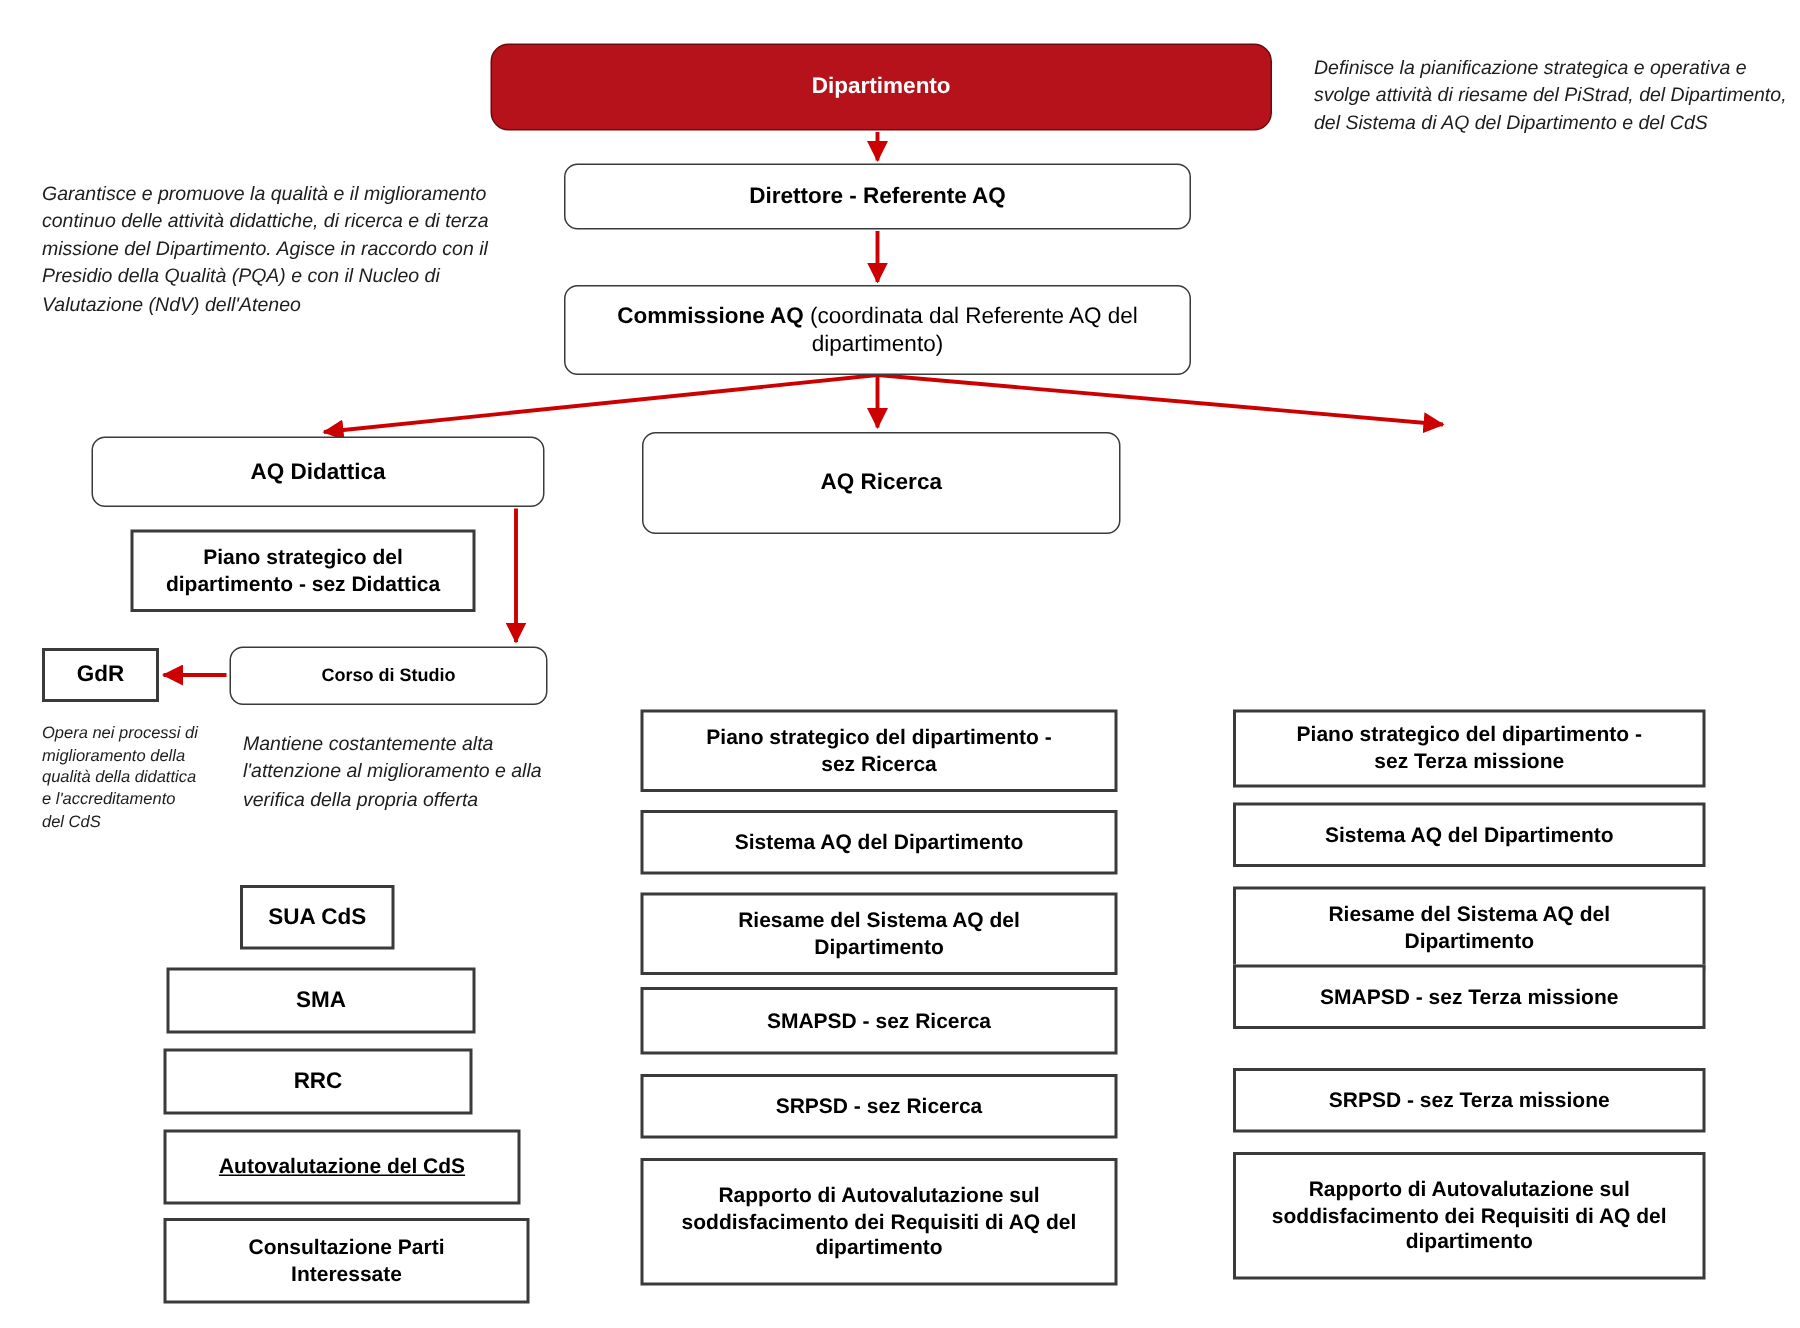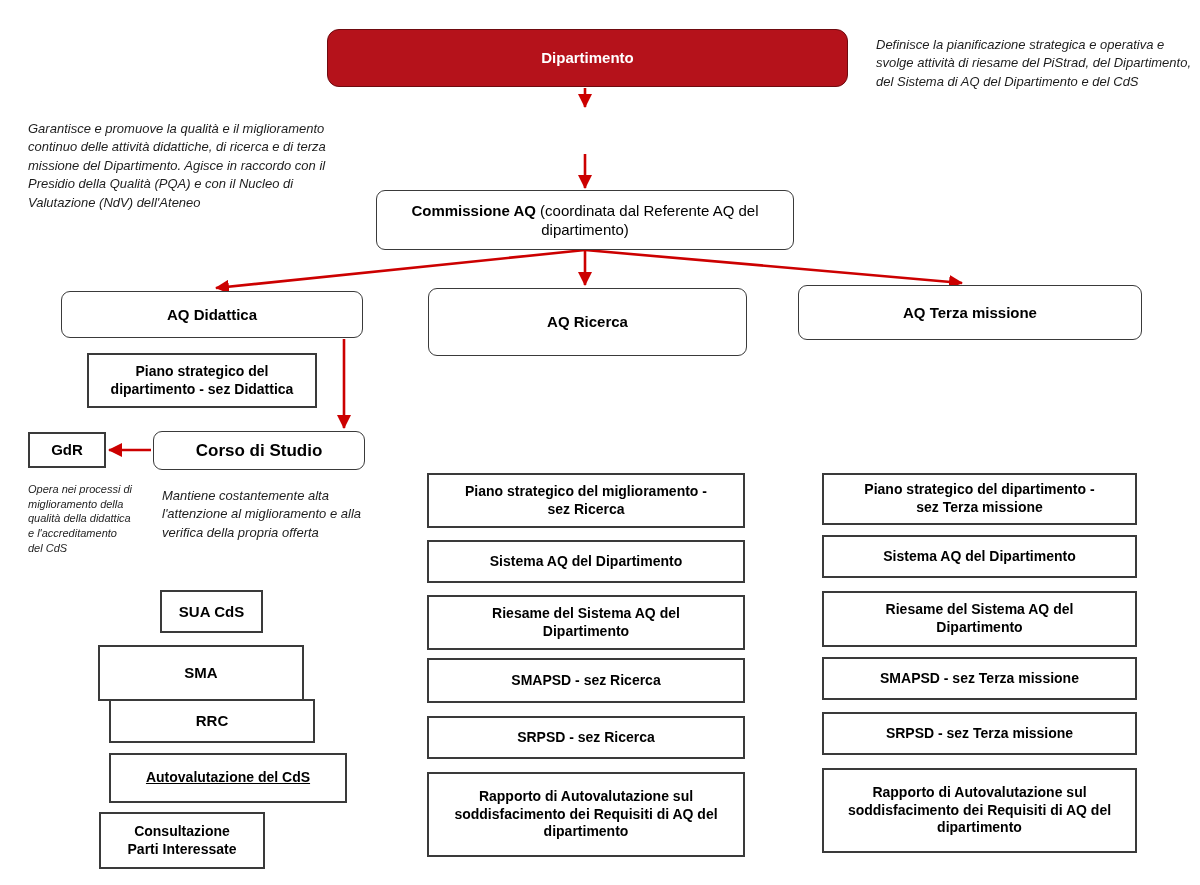--- a/index.html
+++ b/index.html
@@ -11,21 +11,21 @@
     position:absolute;box-sizing:border-box;background:#ffffff;
     border:2px solid #3a3a3a;display:flex;align-items:center;justify-content:center;
     text-align:center;font-weight:bold;font-size:14px;line-height:1.28;z-index:2;
   }
   .rounded{border-radius:9px;border-width:1.6px;}
   .root{
     background:var(--accent-red,#b5121b);color:#ffffff;border:1.6px solid #6e0a0f;
     border-radius:12px;font-size:15px;
   }
   .lg{font-size:15px;}
-  .xl{font-size:17px;}
+  .xl{font-size:12px;}
   .mix{font-weight:normal;}
   .mix b{font-weight:bold;}
   .note{
     position:absolute;font-style:italic;color:#1d1d1d;font-size:13px;
     line-height:1.42;z-index:1;text-align:left;
   }
   .note.small{font-size:11px;line-height:1.34;}
   svg.wires{position:absolute;left:0;top:0;z-index:1;pointer-events:none;}
 </style>
 </head>
@@ -45,63 +45,63 @@
     <line x1="585" y1="250" x2="585" y2="285" stroke="#cc0000" stroke-width="2.6" marker-end="url(#ah)"></line>
     <line x1="585" y1="250" x2="962" y2="283" stroke="#cc0000" stroke-width="2.6" marker-end="url(#ah)"></line>
     <line x1="344" y1="339" x2="344" y2="428" stroke="#cc0000" stroke-width="2.6" marker-end="url(#ah)"></line>
     <line x1="151" y1="450" x2="109" y2="450" stroke="#cc0000" stroke-width="2.6" marker-end="url(#ah)"></line>
   </svg>
 
   <div class="box root" style="left:327px;top:29px;width:521px;height:58px;">
     <span>Dipartimento</span>
   </div>
 
+  <div class="box rounded lg" style="left:376px;top:109px;width:418px;height:44px;">
+    <span>Direttore - Referente AQ</span>
+  </div>
 
   <div class="box rounded lg" style="left:61px;top:291px;width:302px;height:47px;">
     <span>AQ Didattica</span>
   </div>
 
   <div class="box rounded lg mix" style="left:376px;top:190px;width:418px;height:60px;padding:0 34px;">
     <span><b>Commissione AQ</b><span> (coordinata dal Referente AQ del dipartimento)</span></span>
   </div>
   <div class="box rounded lg" style="left:428px;top:288px;width:319px;height:68px;">
     <span>AQ Ricerca</span>
-  </div>
-  <div class="box rounded lg" style="left:798px;top:285px;width:344px;height:55px;">
-    <span>AQ Terza missione</span>
   </div>
 
   <div class="box" style="left:87px;top:353px;width:230px;height:55px;padding:0 14px;">
     <span>Piano strategico del dipartimento - sez Didattica</span>
   </div>
   <div class="box lg" style="left:28px;top:432px;width:78px;height:36px;">
     <span>GdR</span>
   </div>
   <div class="box rounded xl" style="left:153px;top:431px;width:212px;height:39px;">
     <span>Corso di Studio</span>
   </div>
 
   <div class="box lg" style="left:160px;top:590px;width:103px;height:43px;">
     <span>SUA CdS</span>
   </div>
-  <div class="box lg" style="left:98px;top:645px;width:206px;height:56px;">
+  <div class="box lg" style="left:111px;top:645px;width:206px;height:44px;">
     <span>SMA</span>
   </div>
   <div class="box lg" style="left:109px;top:699px;width:206px;height:44px;">
     <span>RRC</span>
   </div>
   <div class="box" style="left:109px;top:753px;width:238px;height:50px;padding:0 18px;text-decoration:underline;">
     <span>Autovalutazione del CdS</span>
   </div>
-  <div class="box" style="left:99px;top:812px;width:166px;height:57px;padding:0 18px;">
+  <div class="box" style="left:109px;top:812px;width:244px;height:57px;padding:0 18px;">
     <span>Consultazione Parti Interessate</span>
   </div>
 
   <div class="box" style="left:427px;top:473px;width:318px;height:55px;padding:0 30px;">
-    <span>Piano strategico del miglioramento - sez Ricerca</span>
+    <span>Piano strategico del dipartimento - sez Ricerca</span>
   </div>
   <div class="box" style="left:427px;top:540px;width:318px;height:43px;">
     <span>Sistema AQ del Dipartimento</span>
   </div>
   <div class="box" style="left:427px;top:595px;width:318px;height:55px;padding:0 50px;">
     <span>Riesame del Sistema AQ del Dipartimento</span>
   </div>
   <div class="box" style="left:427px;top:658px;width:318px;height:45px;">
     <span>SMAPSD - sez Ricerca</span>
   </div>
@@ -114,21 +114,21 @@
 
   <div class="box" style="left:822px;top:473px;width:315px;height:52px;padding:0 30px;">
     <span>Piano strategico del dipartimento - sez Terza missione</span>
   </div>
   <div class="box" style="left:822px;top:535px;width:315px;height:43px;">
     <span>Sistema AQ del Dipartimento</span>
   </div>
   <div class="box" style="left:822px;top:591px;width:315px;height:56px;padding:0 50px;">
     <span>Riesame del Sistema AQ del Dipartimento</span>
   </div>
-  <div class="box" style="left:822px;top:657px;width:315px;height:43px;">
+  <div class="box" style="left:822px;top:643px;width:315px;height:43px;">
     <span>SMAPSD - sez Terza missione</span>
   </div>
   <div class="box" style="left:822px;top:712px;width:315px;height:43px;">
     <span>SRPSD - sez Terza missione</span>
   </div>
   <div class="box" style="left:822px;top:768px;width:315px;height:85px;padding:0 16px;">
     <span>Rapporto di Autovalutazione sul soddisfacimento dei Requisiti di AQ del dipartimento</span>
   </div>
 
   <div class="note" style="left:876px;top:36px;width:322px;">Definisce la pianificazione strategica e operativa e svolge attività di riesame del PiStrad, del Dipartimento, del Sistema di AQ del Dipartimento e del CdS</div>

